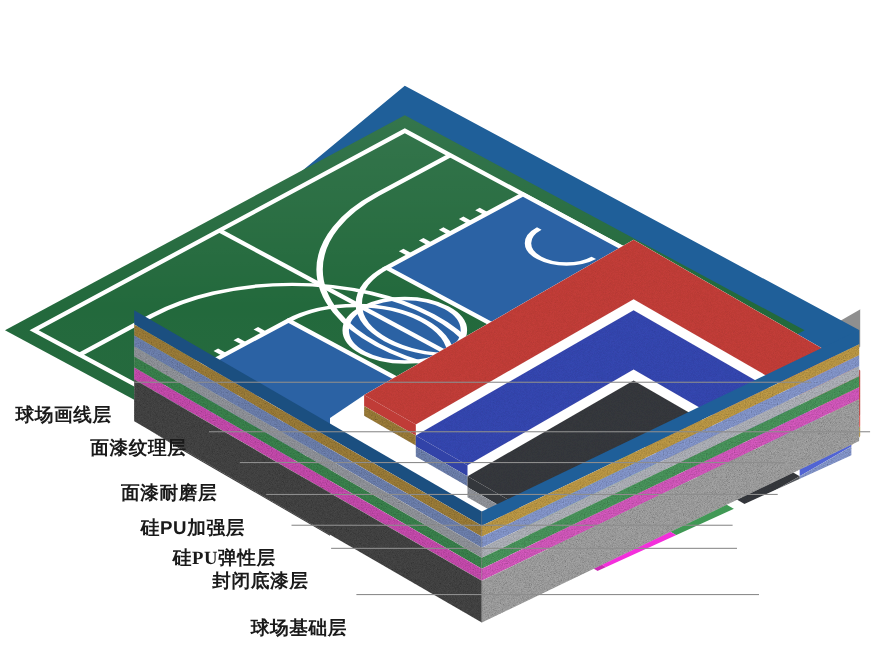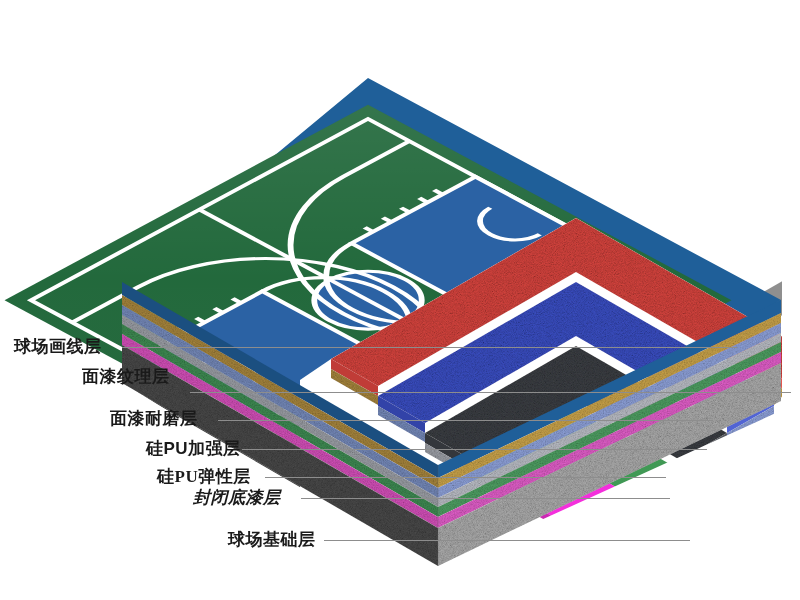--- a/index.html
+++ b/index.html
@@ -31,20 +31,21 @@
   }
   .callout-label {
     position: absolute;
     font-family: "Liberation Sans", "DejaVu Sans", sans-serif;
     font-weight: 700;
     font-size: 17px;
     color: #1a1a1a;
     white-space: nowrap;
     letter-spacing: 0.5px;
     line-height: 1;
+    margin-top: 31px;
   }
   .leader {
     position: absolute;
     height: 1px;
     background: #8d8d8d;
   }
 </style>
 </head>
 <body>
 
@@ -317,26 +318,26 @@
 
     <div class="callout-label" style="left:14px; top:338px;">球场画线层</div>
     <div class="leader" style="left:122px; top:347px; width:615px;"></div>
 
     <div class="callout-label" style="left:82px; top:368px;">面漆纹理层</div>
     <div class="leader" style="left:190px; top:392px; width:601px;"></div>
 
     <div class="callout-label" style="left:110px; top:411px;font-family:Liberation Mono, monospace;">面漆耐磨层</div>
     <div class="leader" style="left:218px; top:420px; width:495px;"></div>
 
-    <div class="callout-label" style="left:146px; top:440px;">硅PU加强层</div>
+    <div class="callout-label" style="left:128px; top:440px;">硅PU加强层</div>
     <div class="leader" style="left:242px; top:449px; width:465px;"></div>
 
     <div class="callout-label" style="left:157px; top:468px;font-family:Liberation Serif, serif;">硅PU弹性层</div>
     <div class="leader" style="left:265px; top:477px; width:401px;"></div>
 
-    <div class="callout-label" style="left:193px; top:489px;font-style:italic;">封闭底漆层</div>
+    <div class="callout-label" style="left:193px; top:489px;">封闭底漆层</div>
     <div class="leader" style="left:301px; top:498px; width:369px;"></div>
 
     <div class="callout-label" style="left:228px; top:531px;">球场基础层</div>
     <div class="leader" style="left:324px; top:540px; width:366px;"></div>
   </div>
 
 </div>
 
 </body></html>

